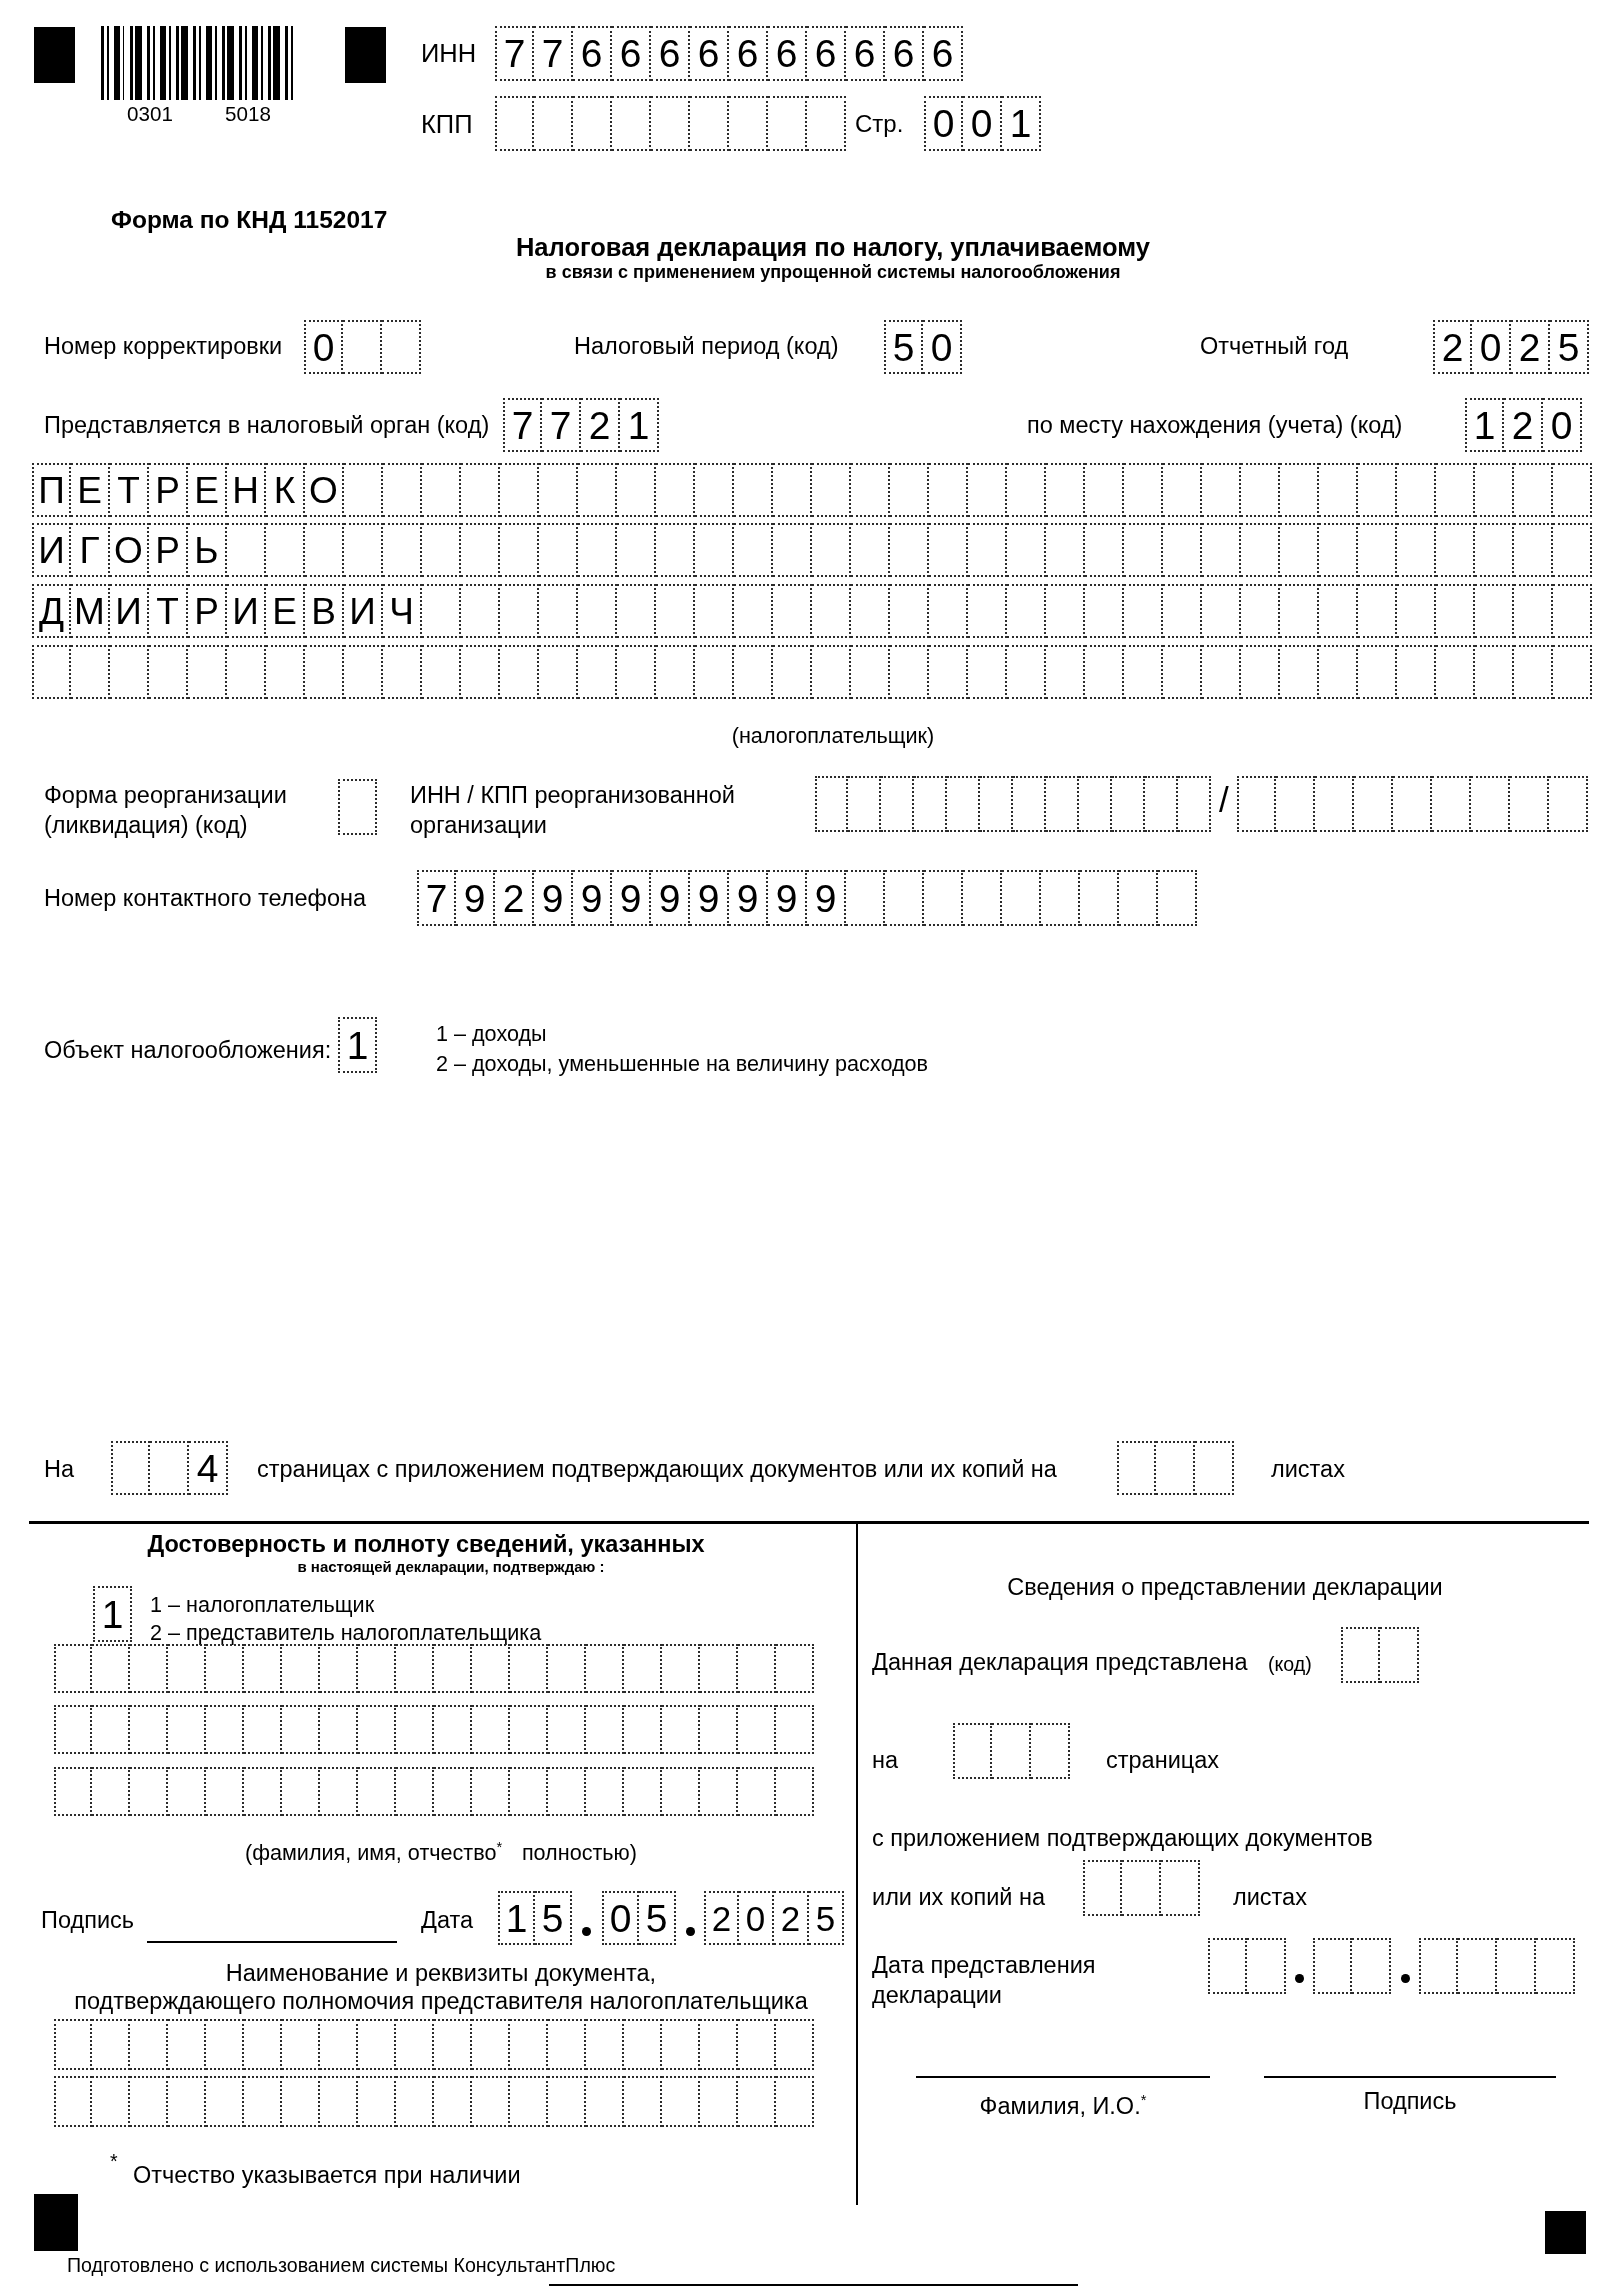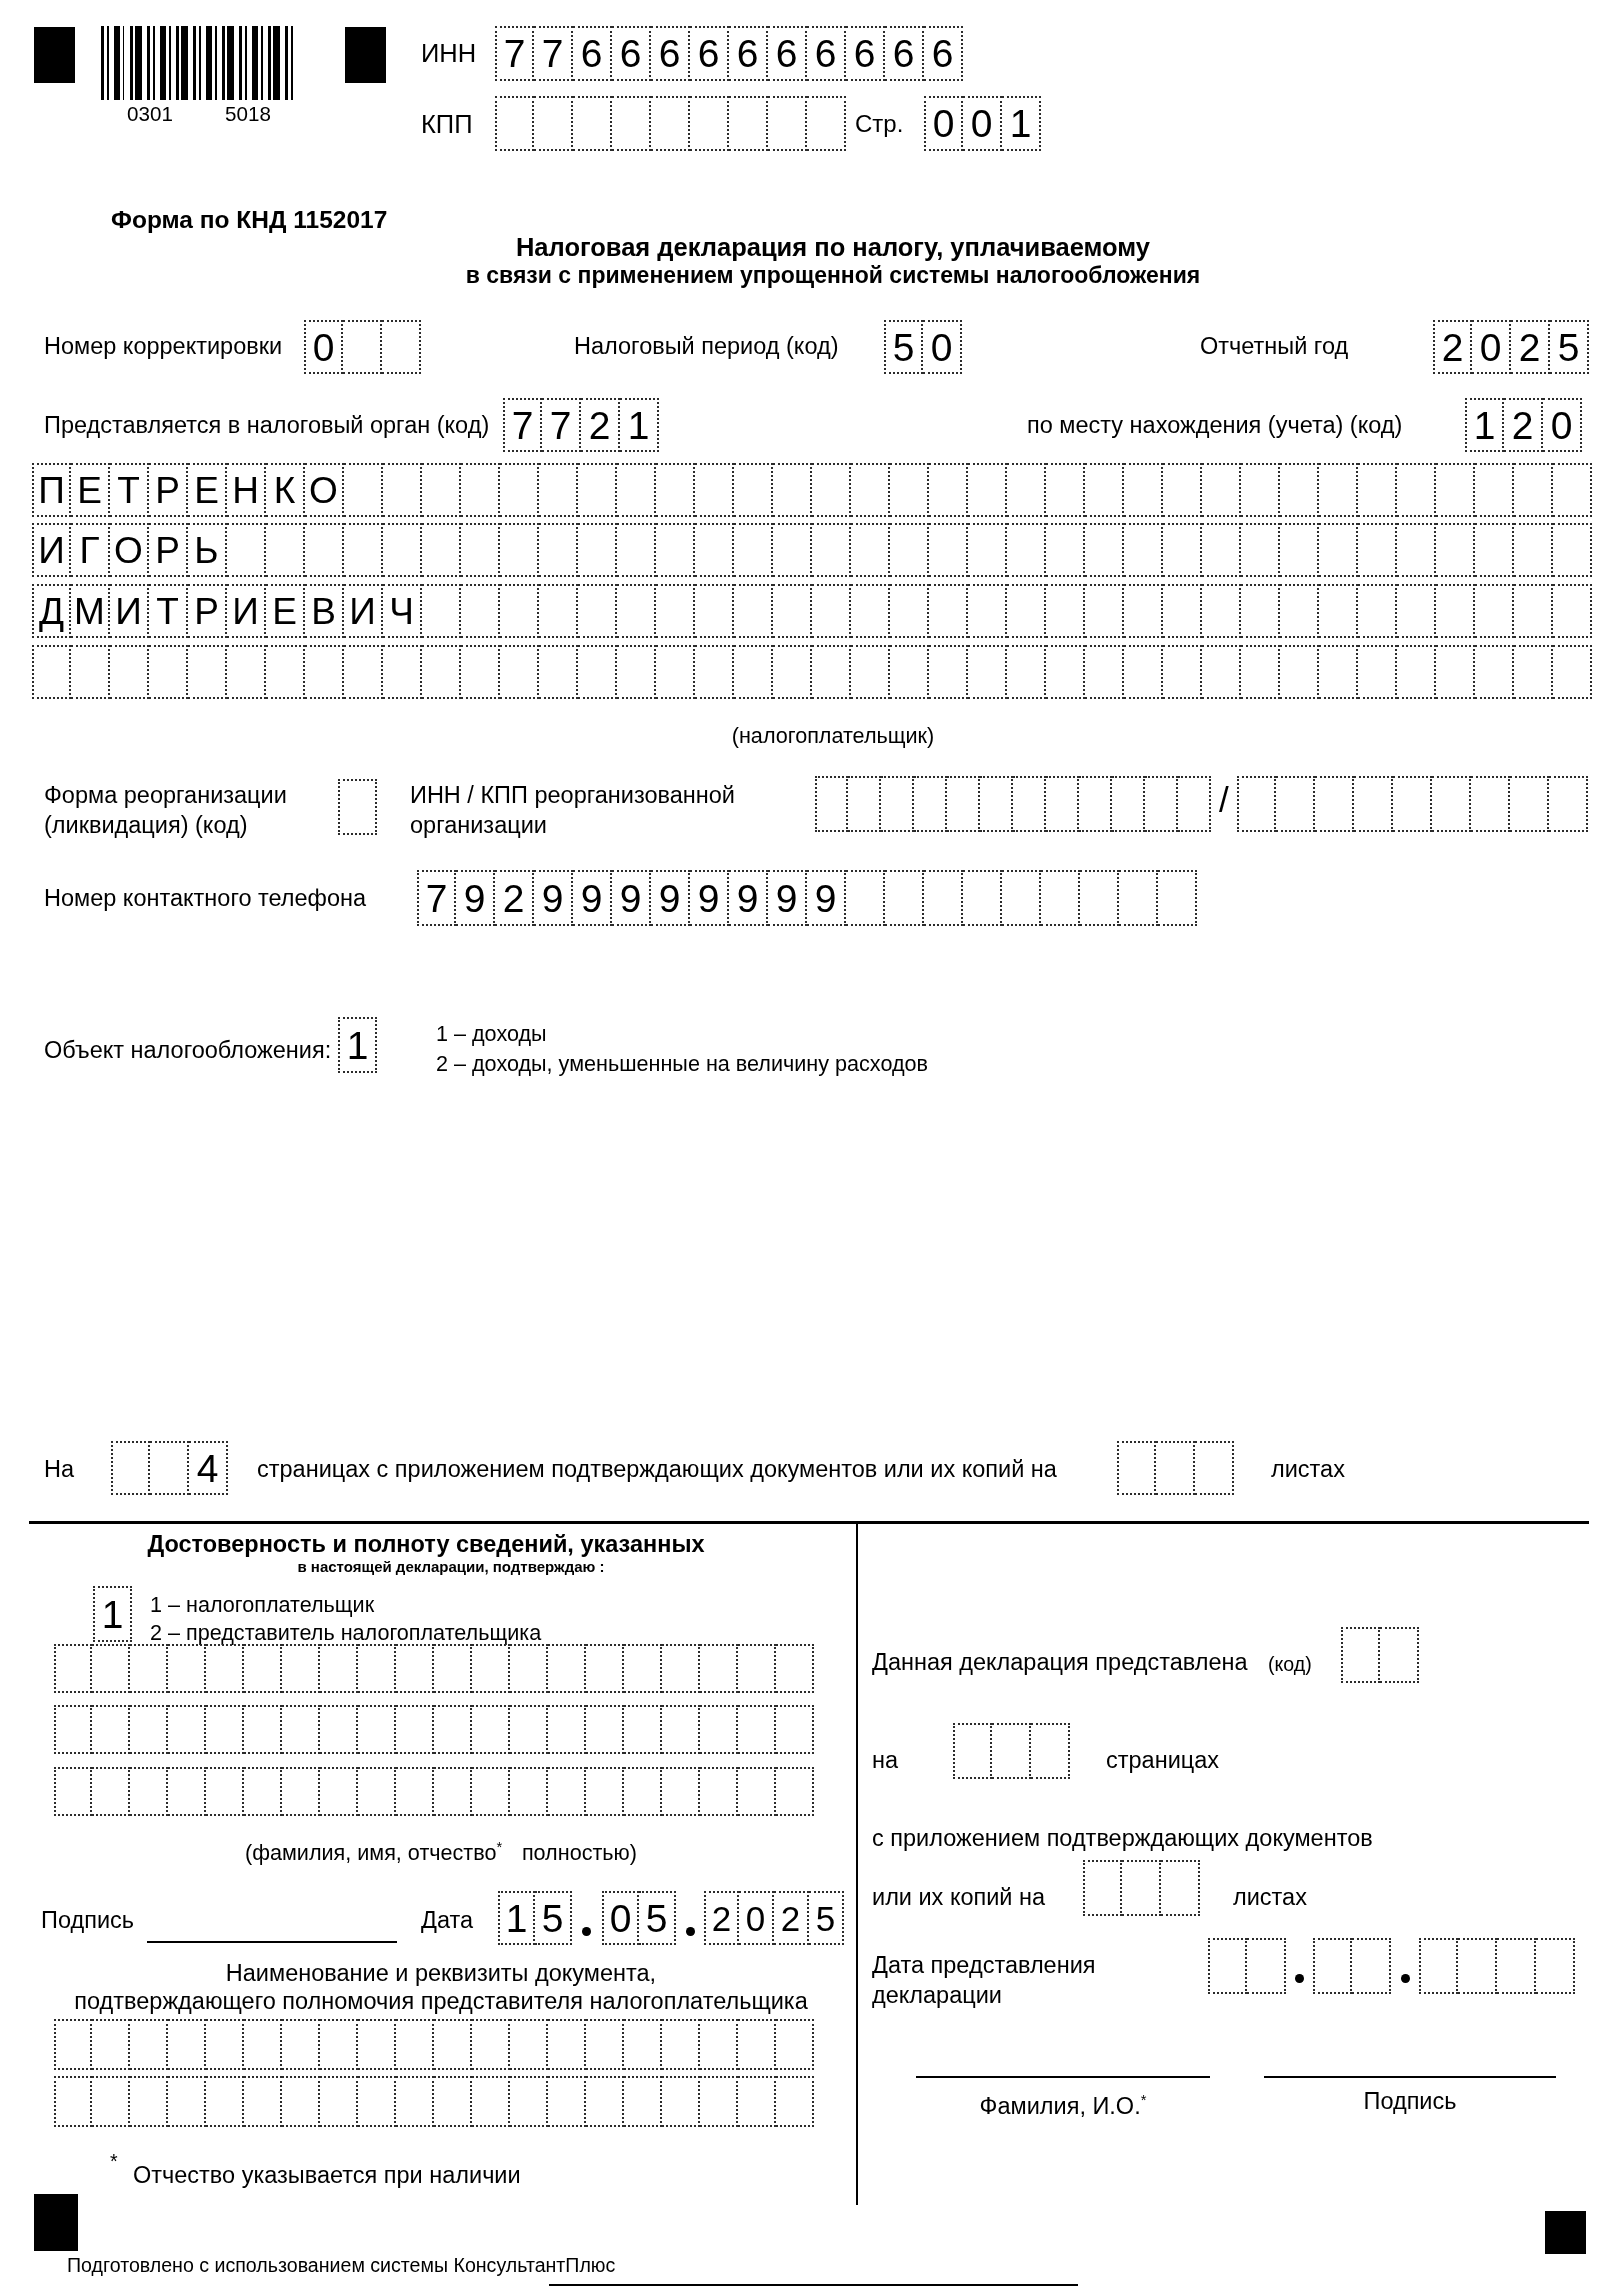--- a/index.html
+++ b/index.html
@@ -69,21 +69,21 @@
     </div>
   <span class="abs" style="left:855px;top:110px;font-size:24px">Стр.</span>
   <div class="abs cells" style="left:924px;top:96px;--cw:39px;--ch:55px">
       <div class="cell">0</div>
       <div class="cell">0</div>
       <div class="cell">1</div>
     </div>
 
   <span class="abs bold" style="left:111px;top:206px;font-size:24.5px">Форма по КНД 1152017</span>
   <div class="abs bold center" style="left:294px;top:233px;width:1078px;font-size:25.5px">Налоговая декларация по налогу, уплачиваемому</div>
-  <div class="abs bold center" style="left:294px;top:262px;width:1078px;font-size:23px">в связи с применением упрощенной системы налогообложения</div>
+  <div class="abs bold center" style="left:294px;top:262px;width:1078px;font-size:18px">в связи с применением упрощенной системы налогообложения</div>
 
   <span class="abs lbl" style="left:44px;top:333px">Номер корректировки</span>
   <div class="abs cells" style="left:304px;top:320px;--cw:39px;--ch:54px">
       <div class="cell">0</div>
       <div class="cell"></div>
       <div class="cell"></div>
     </div>
   <span class="abs lbl" style="left:574px;top:333px">Налоговый период (код)</span>
   <div class="abs cells" style="left:884px;top:320px;--cw:39px;--ch:54px">
       <div class="cell">5</div>
@@ -499,20 +499,21 @@
       <div class="cell"></div>
       <div class="cell"></div>
       <div class="cell"></div>
       <div class="cell"></div>
       <div class="cell"></div>
       <div class="cell"></div>
       <div class="cell"></div>
       <div class="cell"></div>
     </div>
 
+  <div class="abs center" style="left:867px;top:1574px;width:716px;font-size:23.5px">Сведения о представлении декларации</div>
   <span class="abs lbl" style="left:872px;top:1649px">Данная декларация представлена</span>
   <span class="abs" style="left:1268px;top:1653px;font-size:19.6px">(код)</span>
   <div class="abs cells" style="left:1341px;top:1627px;--cw:39px;--ch:56px">
       <div class="cell"></div>
       <div class="cell"></div>
     </div>
   <span class="abs lbl" style="left:872px;top:1747px">на</span>
   <div class="abs cells" style="left:953px;top:1723px;--cw:39px;--ch:56px">
       <div class="cell"></div>
       <div class="cell"></div>

